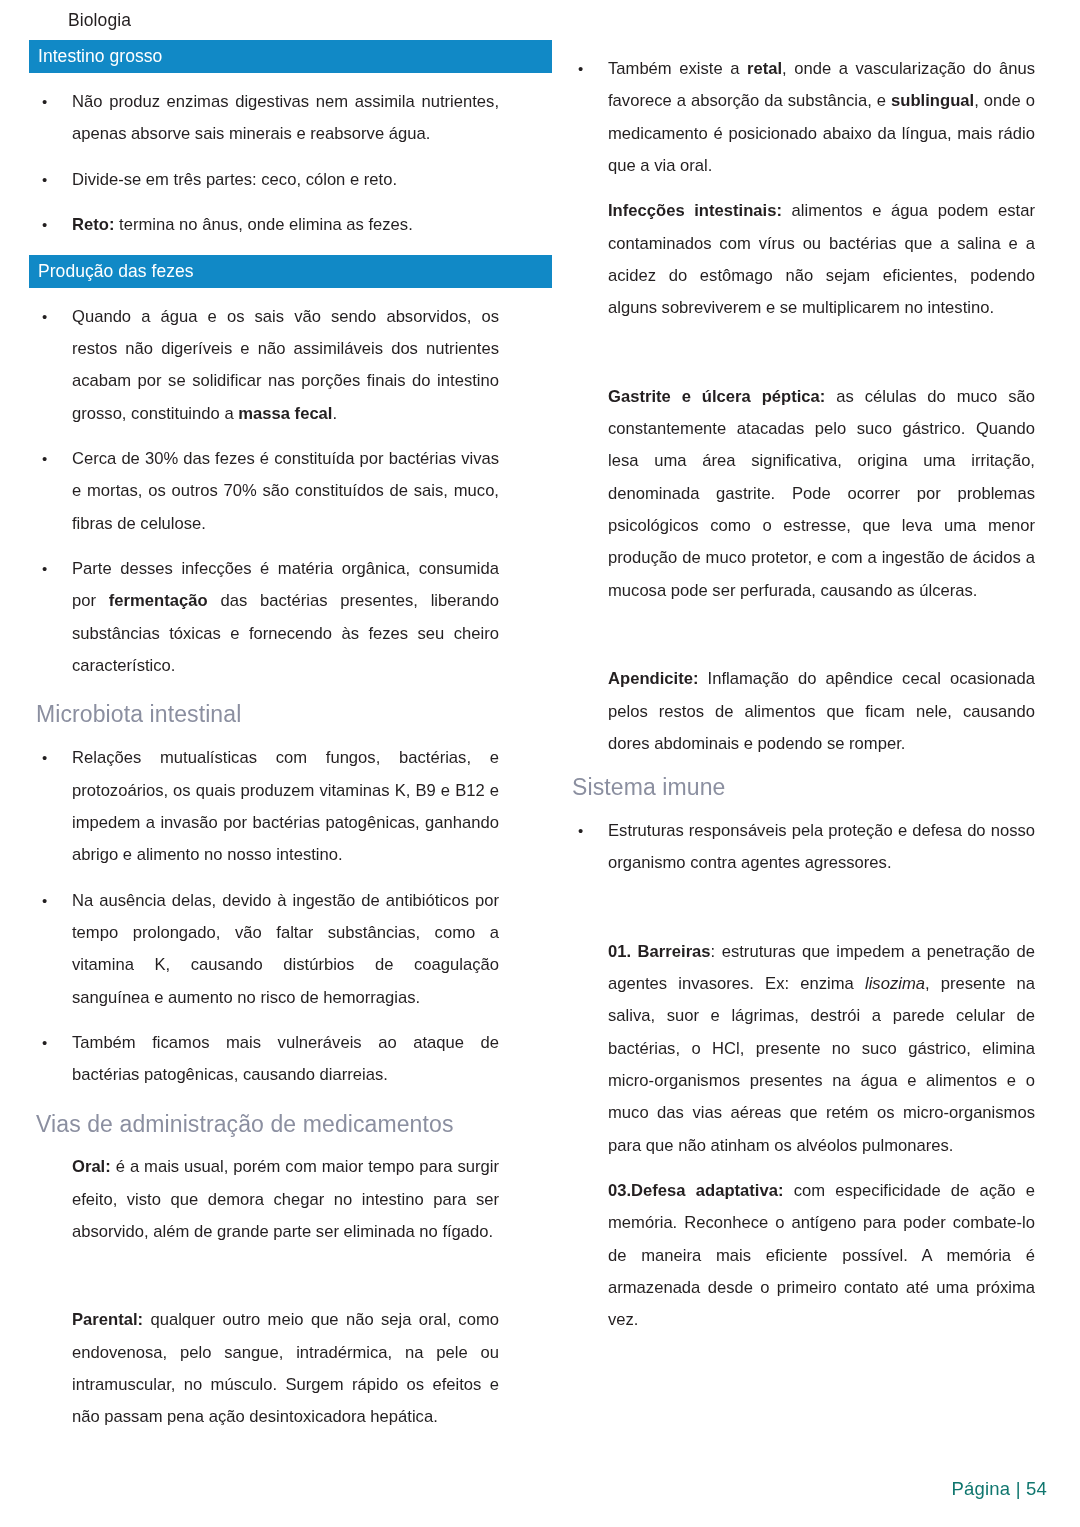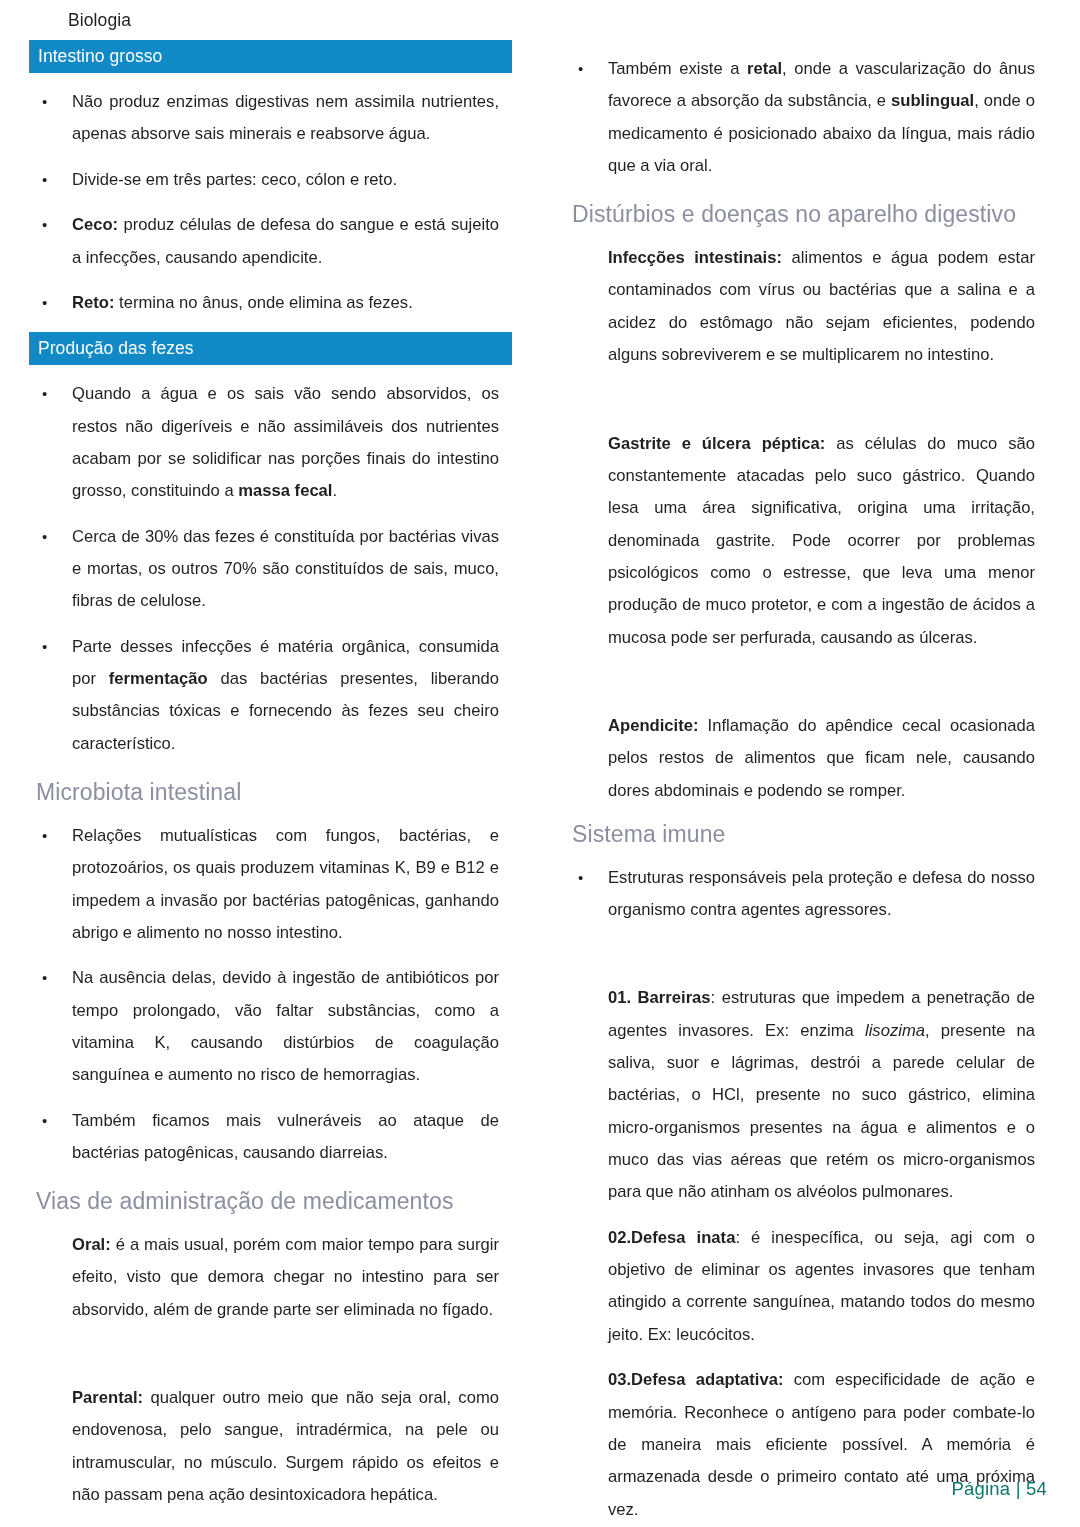--- a/index.html
+++ b/index.html
@@ -54,21 +54,21 @@
   .col-right { margin-left: 0px; }
 
   
   .banner {
     background: #1189c6;
     color: #ffffff;
     font-size: 17.5px;
     font-weight: 400;
     line-height: 1.38;
     padding: 4px 0 5px 9px;
-    width: 483px;
+    width: 523px;
     margin: 0 0 2px 0;
     letter-spacing: 0.05px;
   }
   .banner.spaced { }
 
   
   h2.heading {
     font-size: 23px;
     font-weight: 400;
     color: #8b8fa0;
@@ -135,21 +135,20 @@
   <div class="columns">
 
     <div class="col col-left">
 
       <div class="banner">Intestino grosso</div>
 
       <p class="bullet"><span class="dot">•</span><span>Não produz enzimas digestivas nem assimila nutrientes, apenas absorve sais minerais e reabsorve água.</span></p>
 
       <p class="bullet"><span class="dot">•</span><span>Divide-se em três partes: ceco, cólon e reto.</span></p>
 
-      <p class="bullet"><span class="dot">•</span><b>Ceco:</b><span> produz células de defesa do sangue e está sujeito a infecções, causando apendicite.</span></p>
 
       <p class="bullet"><span class="dot">•</span><b>Reto:</b><span> termina no ânus, onde elimina as fezes.</span></p>
 
       <div class="banner spaced">Produção das fezes</div>
 
       <p class="bullet"><span class="dot">•</span><span>Quando a água e os sais vão sendo absorvidos, os restos não digeríveis e não assimiláveis dos nutrientes acabam por se solidificar nas porções finais do intestino grosso, constituindo a </span><b>massa fecal</b><span>.</span></p>
 
       <p class="bullet"><span class="dot">•</span><span>Cerca de 30% das fezes é constituída por bactérias vivas e mortas, os outros 70% são constituídos de sais, muco, fibras de celulose.</span></p>
 
       <p class="bullet"><span class="dot">•</span><span>Parte desses infecções é matéria orgânica, consumida por </span><b>fermentação</b><span> das bactérias presentes, liberando substâncias tóxicas e fornecendo às fezes seu cheiro característico.</span></p>
@@ -171,41 +170,39 @@
       <p class="para"><b>Parental:</b><span> qualquer outro meio que não seja oral, como endovenosa, pelo sangue, intradérmica, na pele ou intramuscular, no músculo. Surgem rápido os efeitos e não passam pena ação desintoxicadora hepática.</span></p>
 
     </div>
 
     <div class="col-gap"></div>
 
     <div class="col col-right">
 
       <p class="bullet"><span class="dot">•</span><span>Também existe a </span><b>retal</b><span>, onde a vascularização do ânus favorece a absorção da substância, e </span><b>sublingual</b><span>, onde o medicamento é posicionado abaixo da língua, mais rádio que a via oral.</span></p>
 
-      <h2 class="heading">Distúrbios e doenças no aparelho digestivo</h2>
 
       <p class="para"><b>Infecções intestinais:</b><span> alimentos e água podem estar contaminados com vírus ou bactérias que a salina e a acidez do estômago não sejam eficientes, podendo alguns sobreviverem e se multiplicarem no intestino.</span></p>
 
       <div class="gap-md"></div>
 
       <p class="para"><b>Gastrite e úlcera péptica:</b><span> as células do muco são constantemente atacadas pelo suco gástrico. Quando lesa uma área significativa, origina uma irritação, denominada gastrite. Pode ocorrer por problemas psicológicos como o estresse, que leva uma menor produção de muco protetor, e com a ingestão de ácidos a mucosa pode ser perfurada, causando as úlceras.</span></p>
 
       <div class="gap-md"></div>
 
       <p class="para"><b>Apendicite:</b><span> Inflamação do apêndice cecal ocasionada pelos restos de alimentos que ficam nele, causando dores abdominais e podendo se romper.</span></p>
 
       <h2 class="heading tight">Sistema imune</h2>
 
       <p class="bullet"><span class="dot">•</span><span>Estruturas responsáveis pela proteção e defesa do nosso organismo contra agentes agressores.</span></p>
 
       <div class="gap-md"></div>
 
       <p class="numbered"><b>01. Barreiras</b><span>: estruturas que impedem a penetração de agentes invasores. Ex: enzima </span><i>lisozima</i><span>, presente na saliva, suor e lágrimas, destrói a parede celular de bactérias, o HCl, presente no suco gástrico, elimina micro-organismos presentes na água e alimentos e o muco das vias aéreas que retém os micro-organismos para que não atinham os alvéolos pulmonares.</span></p>
 
-      <p class="numbered"><b>02.Defesa inata</b><span>: é inespecífica, ou seja, agi com o objetivo de eliminar os agentes invasores que tenham atingido a corrente sanguínea, matando todos do mesmo jeito. Ex: leucócitos.</span></p>
 
       <p class="numbered"><b>03.Defesa adaptativa:</b><span> com especificidade de ação e memória. Reconhece o antígeno para poder combate-lo de maneira mais eficiente possível. A memória é armazenada desde o primeiro contato até uma próxima vez.</span></p>
 
     </div>
 
   </div>
 
   <div class="footer">Página | 54</div>
 
 </div>

